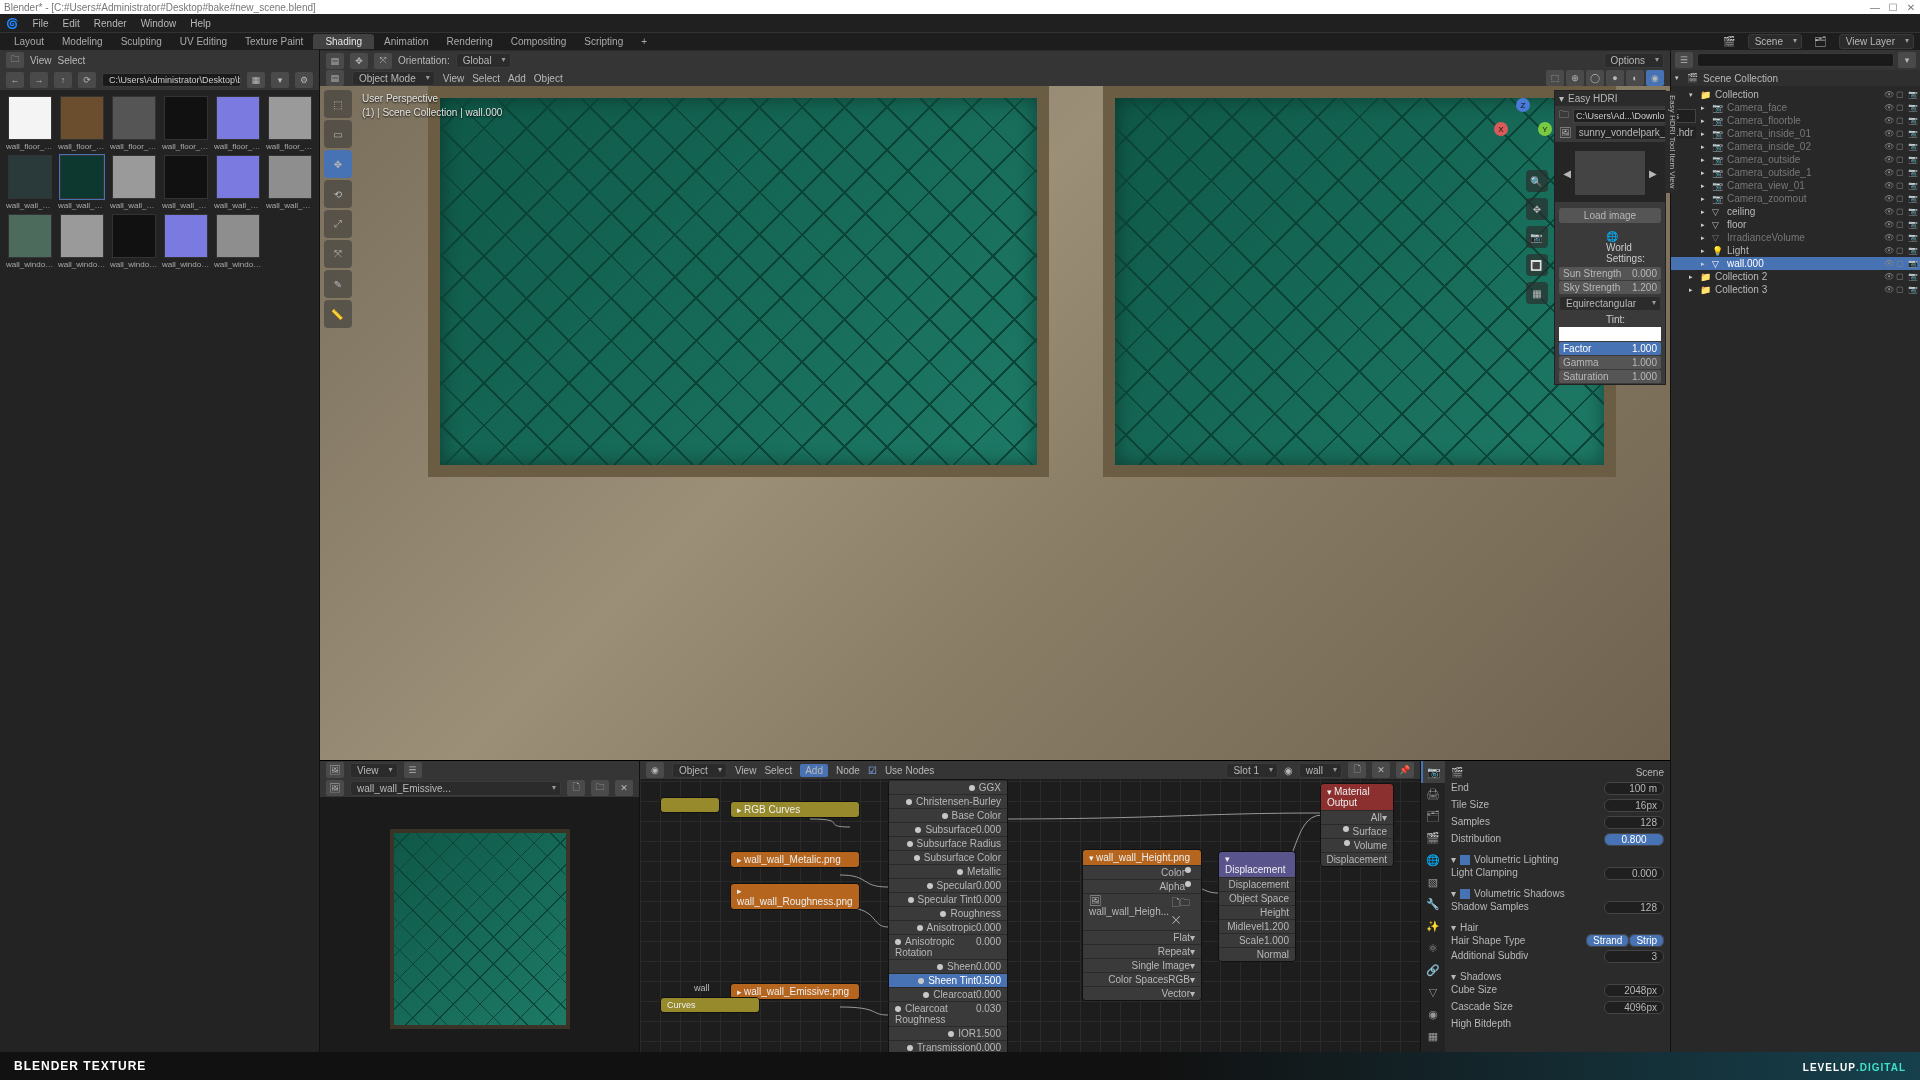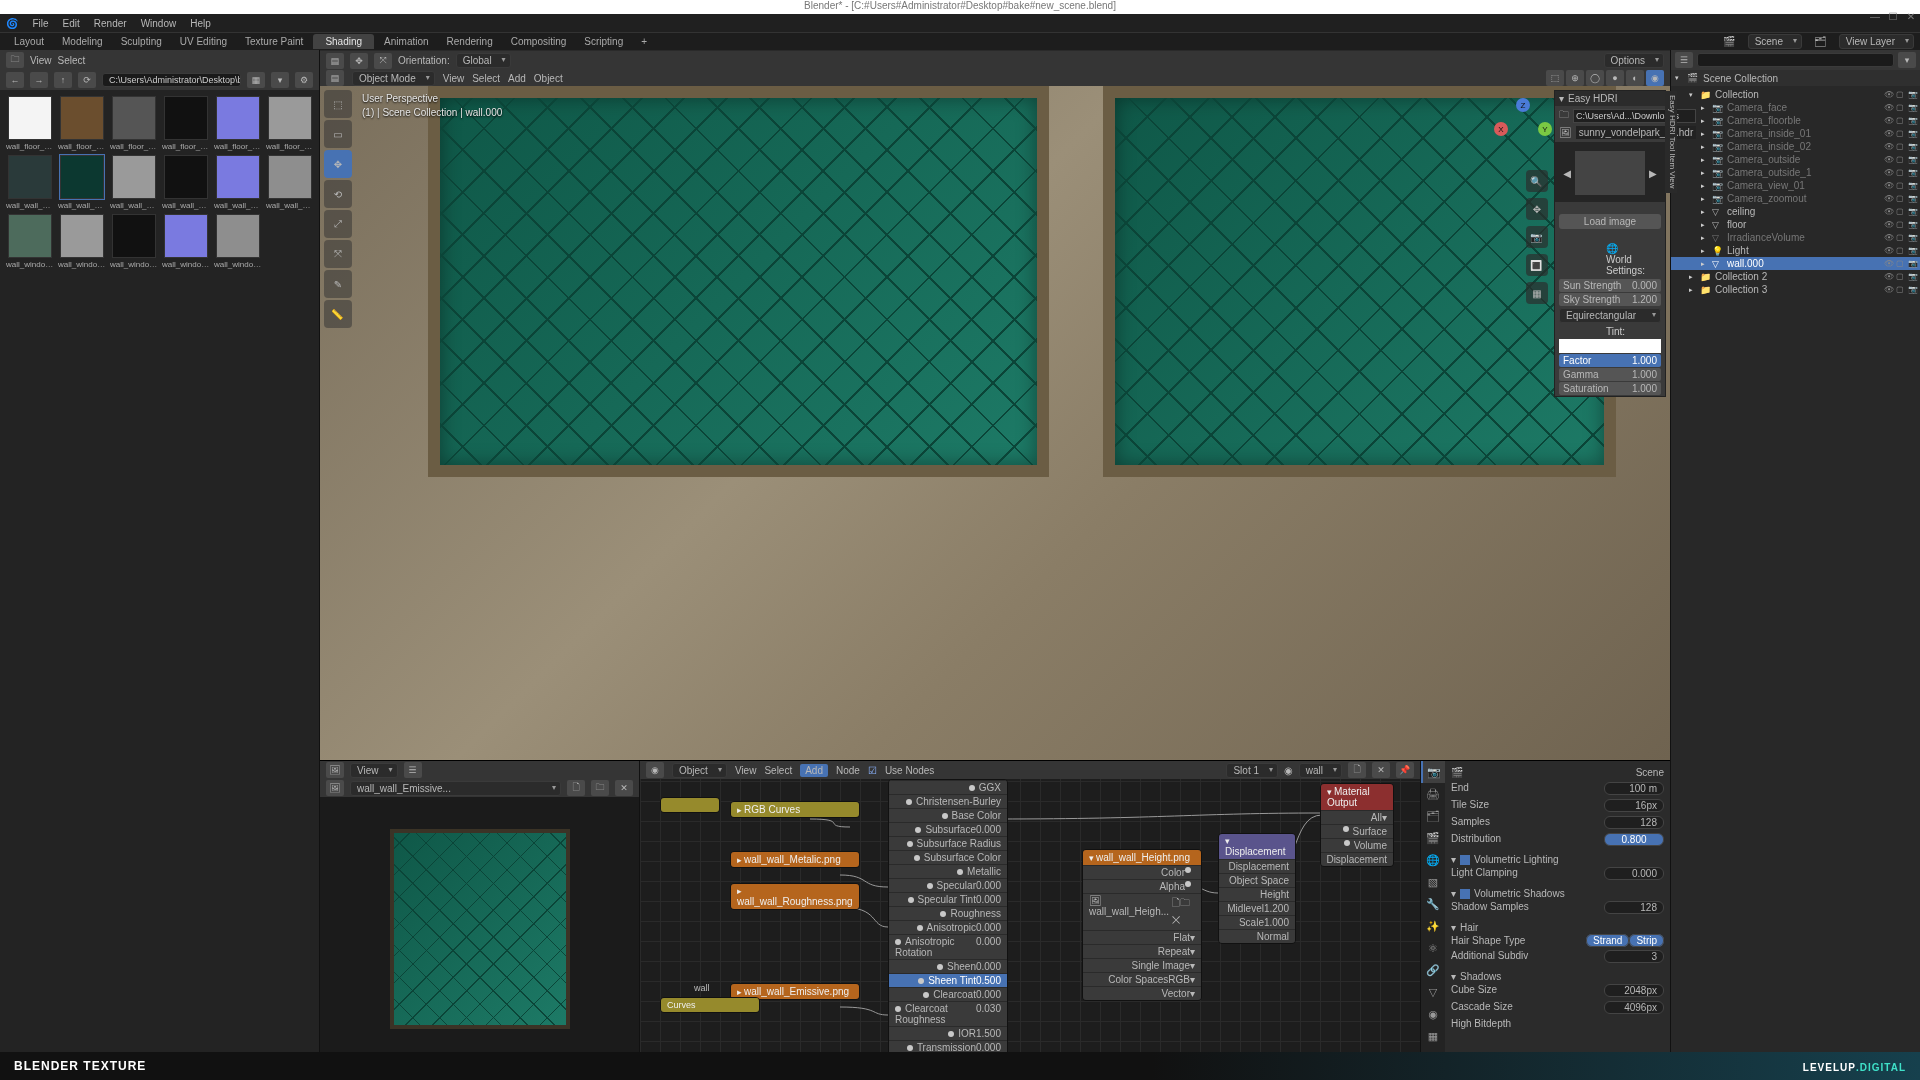--- a/index.html
+++ b/index.html
@@ -1,17 +1,17 @@
 <!DOCTYPE html>
 <html><head>
 <meta charset="utf-8">
 <style>
 * { margin:0; padding:0; box-sizing:border-box; font-family:"Segoe UI",Arial,sans-serif; font-size:10px; user-select:none; }
 body { background:#1a1a1a; color:#b8b8b8; width:1920px; height:1080px; overflow:hidden; position:relative; }
-.win-title { height:14px; background:#fff; color:#777; font-size:9px; padding:0 4px; display:flex; align-items:center;flex-direction:column; }
+.win-title { height:14px; background:#fff; color:#777; font-size:9px; padding:0 4px; display:flex; align-items:center; }
 .win-title .win-controls { margin-left:auto; display:flex; gap:8px; }
 .win-title .win-controls span { width:10px; text-align:center; cursor:pointer; }
 .menubar { height:18px; background:#202020; display:flex; align-items:center; padding:0 6px; gap:2px; }
 .menubar .logo { color:#fafafa; margin-right:6px; }
 .menubar .item { padding:0 6px; }
 .workspacebar { height:18px; background:#1d1d1d; border-top:1px solid #333; display:flex; align-items:center; padding:0 6px; gap:2px; }
 .workspacebar .tab { padding:0 8px; color:#aaa; }
 .workspacebar .tab.active { background:#424242; color:#e5e5e5; border-radius:3px 3px 0 0; padding:2px 12px; }
 .workspacebar .right { margin-left:auto; display:flex; gap:12px; align-items:center; }
 .dropdown { background:#2b2b2b; border:1px solid #3a3a3a; border-radius:3px; padding:1px 18px 1px 6px; position:relative; }
@@ -302,21 +302,21 @@
           </div>
         <div class="row">
             <span>🖼</span>
             <span style="flex:1;background:#222;padding:1px 3px;">sunny_vondelpark_8k.hdr</span>
           </div>
         <div class="dark" style="height:60px;display:flex;align-items:center;justify-content:center;">
           <span>◀</span>
           <div style="width:70px;height:44px;background:#444;margin:0 4px;"></div>
           <span>▶</span>
         </div>
-        <div class="btn" style="margin:12px 4px">Load image</div>
+        <div class="btn" style="margin:6px 4px">Load image</div>
         <div class="label"><span>🌐</span> <span>World Settings:</span></div>
         <div class="slider-row">
             <span>Sun Strength</span>
             <span>0.000</span>
           </div>
         <div class="slider-row">
             <span>Sky Strength</span>
             <span>1.200</span>
           </div>
         <div class="row">
@@ -518,21 +518,21 @@
                 <span>Color Space</span>
                 <span>sRGB▾</span>
               </div>
               <div class="np">
                 <span>Vector</span>
                 <span>▾</span>
               </div>
             </div>
         </div>
 
-        <div class="node blue" style="left:578px;top:72px;width:78px" id="dispnode">
+        <div class="node blue" style="left:578px;top:90px;width:78px" id="dispnode">
           <div class="nh">▾ <span>Displacement</span></div>
           <div id="disp-props">
               <div class="np">
                 <span>Displacement</span>
                 <span></span>
               </div>
               <div class="np">
                 <span>Object Space</span>
                 <span></span>
               </div>

